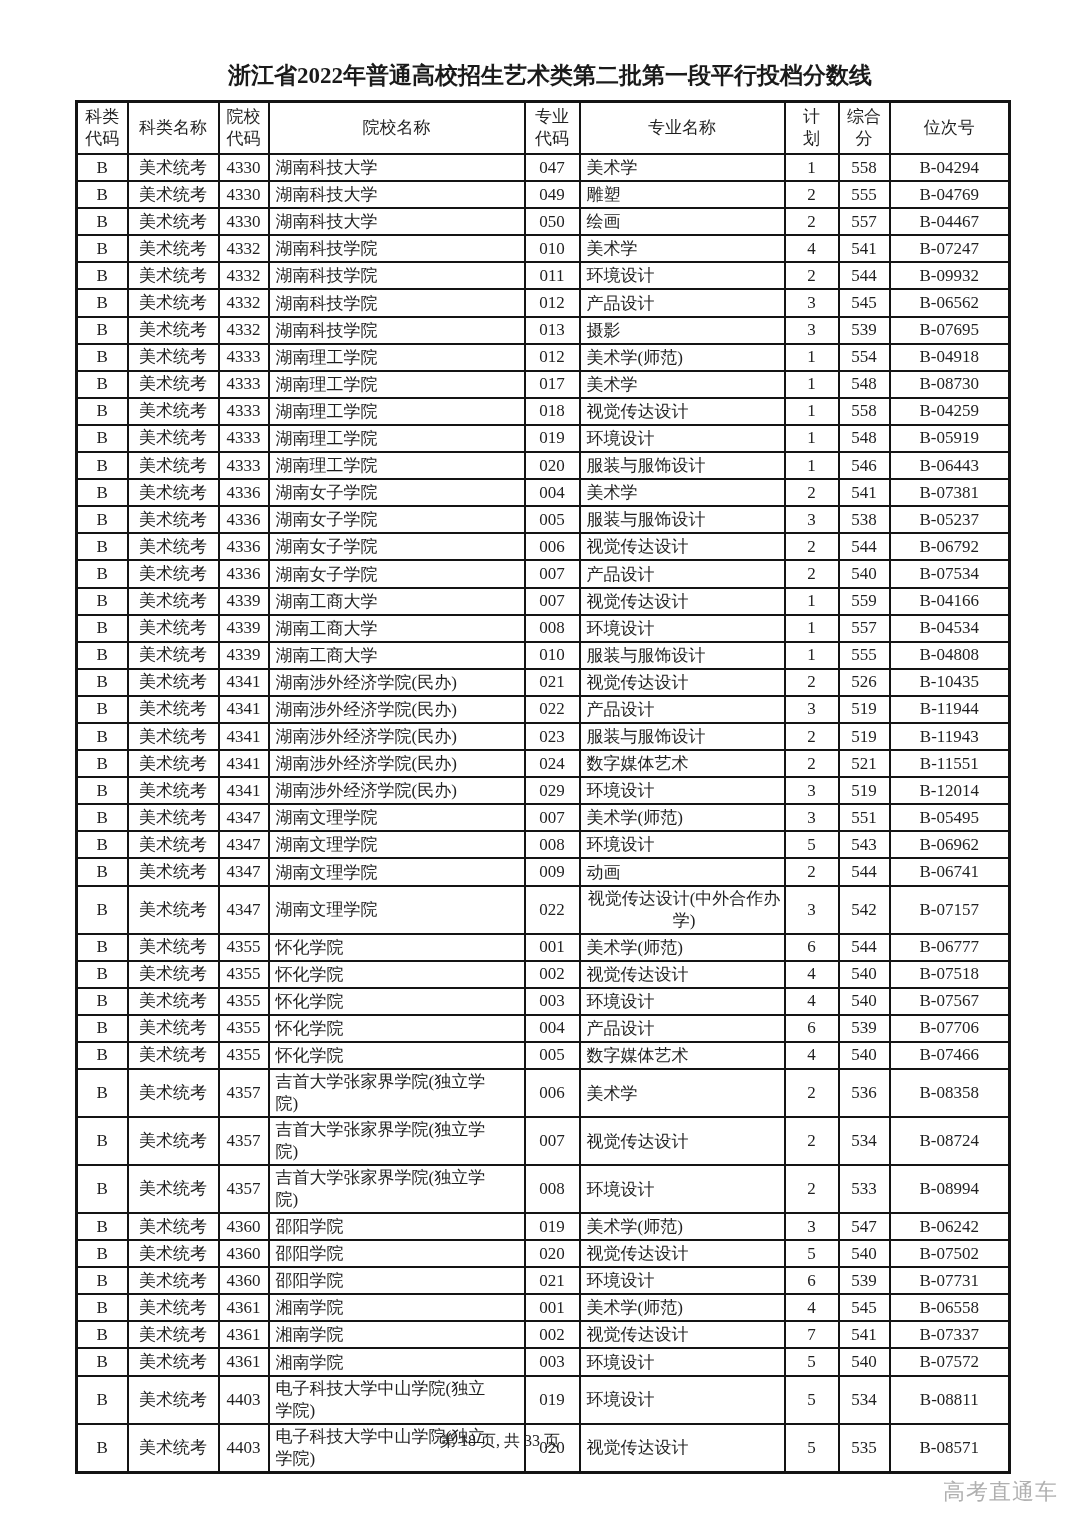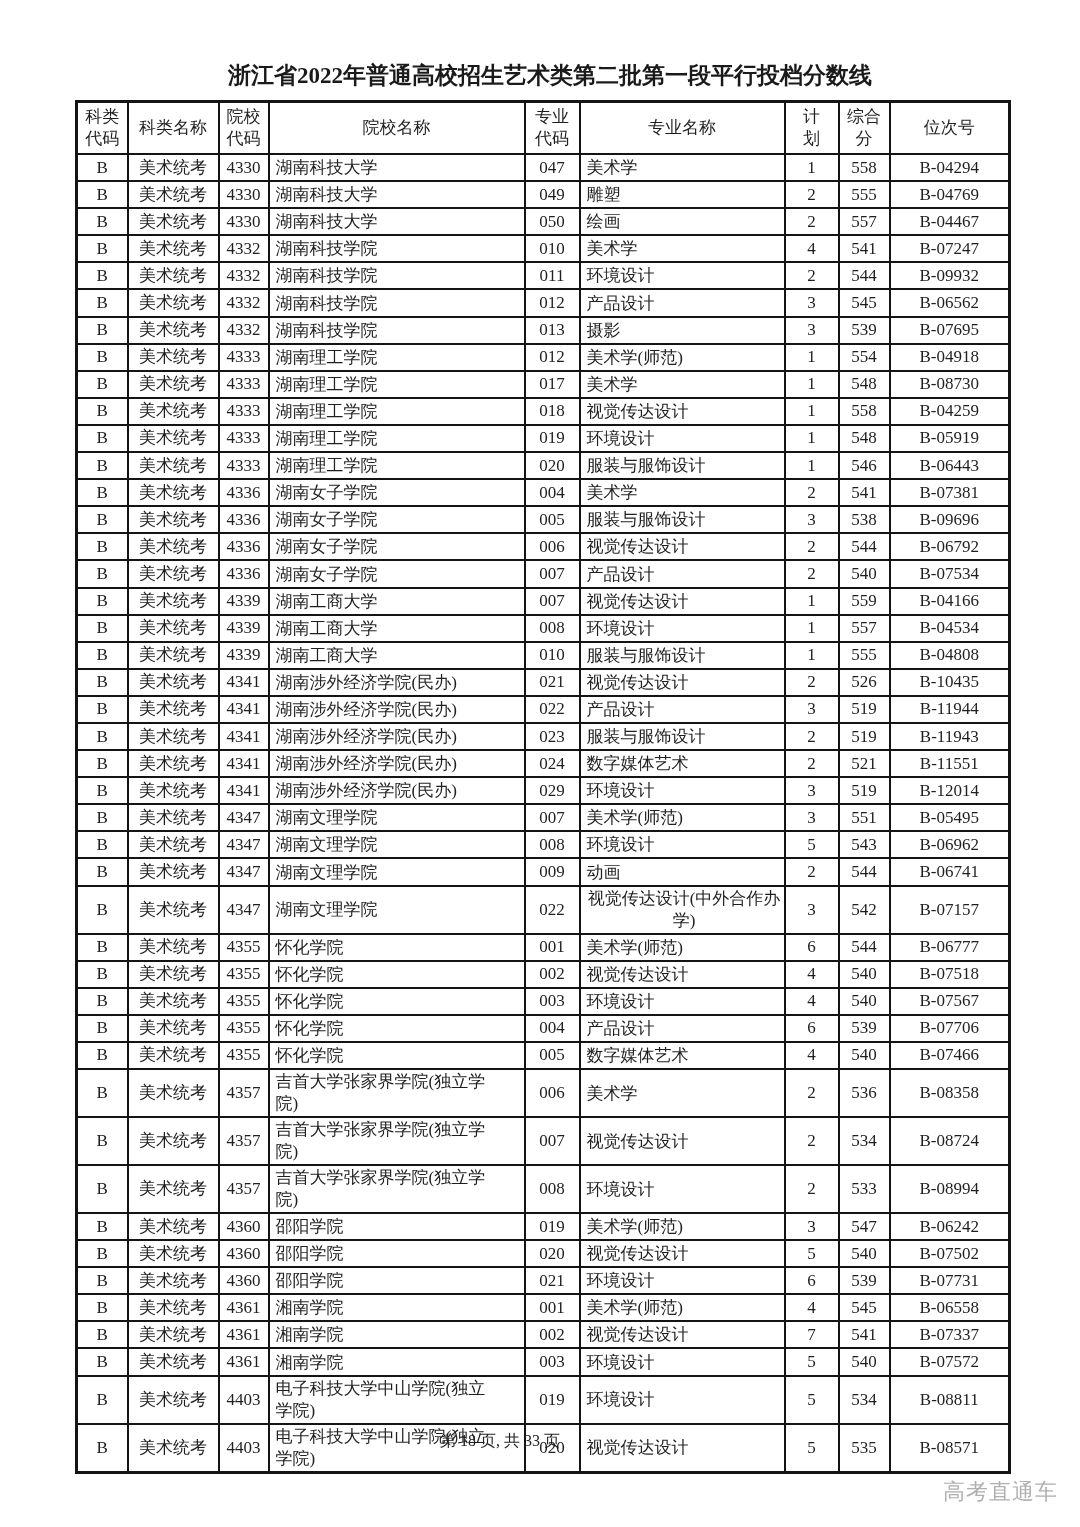--- a/index.html
+++ b/index.html
@@ -240,21 +240,21 @@
       </tr>
       <tr>
         <td>B</td>
         <td>美术统考</td>
         <td>4336</td>
         <td class="al"><span class="wrap-college">湖南女子学院</span></td>
         <td>005</td>
         <td class="al"><span class="wrap-major">服装与服饰设计</span></td>
         <td>3</td>
         <td>538</td>
-        <td>B-09696</td>
+        <td>B-05237</td>
       </tr>
       <tr>
         <td>B</td>
         <td>美术统考</td>
         <td>4336</td>
         <td class="al"><span class="wrap-college">湖南女子学院</span></td>
         <td>006</td>
         <td class="al"><span class="wrap-major">视觉传达设计</span></td>
         <td>2</td>
         <td>544</td>

